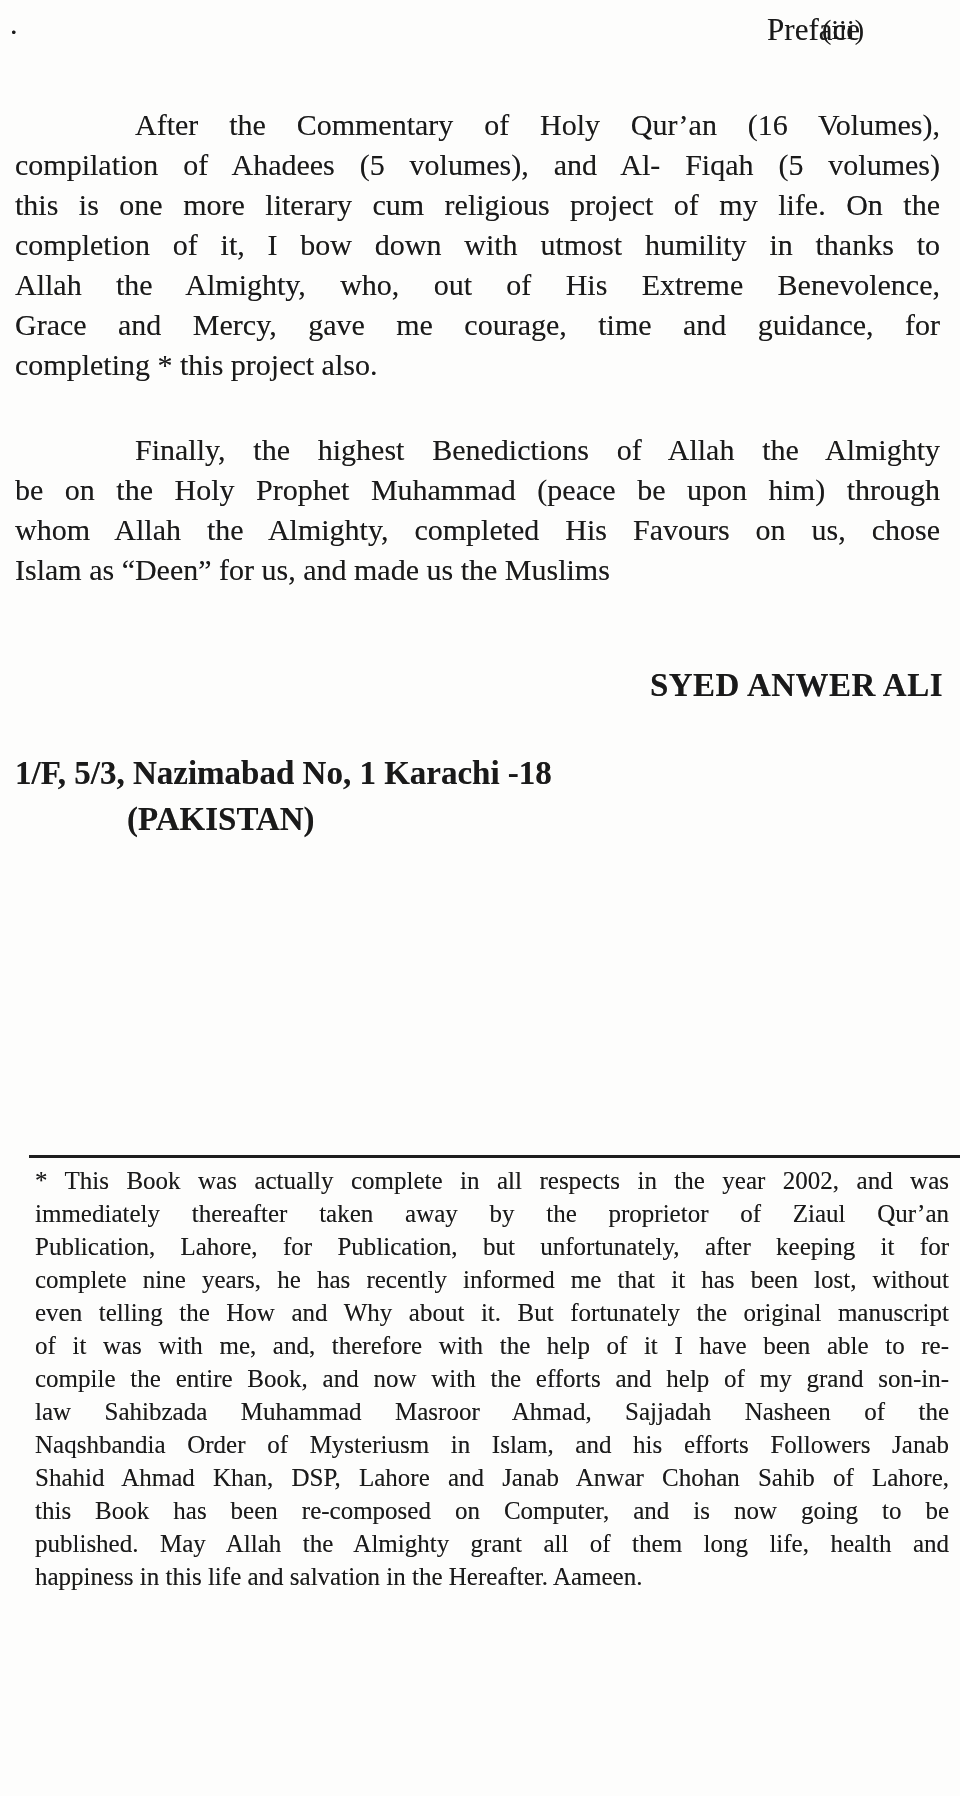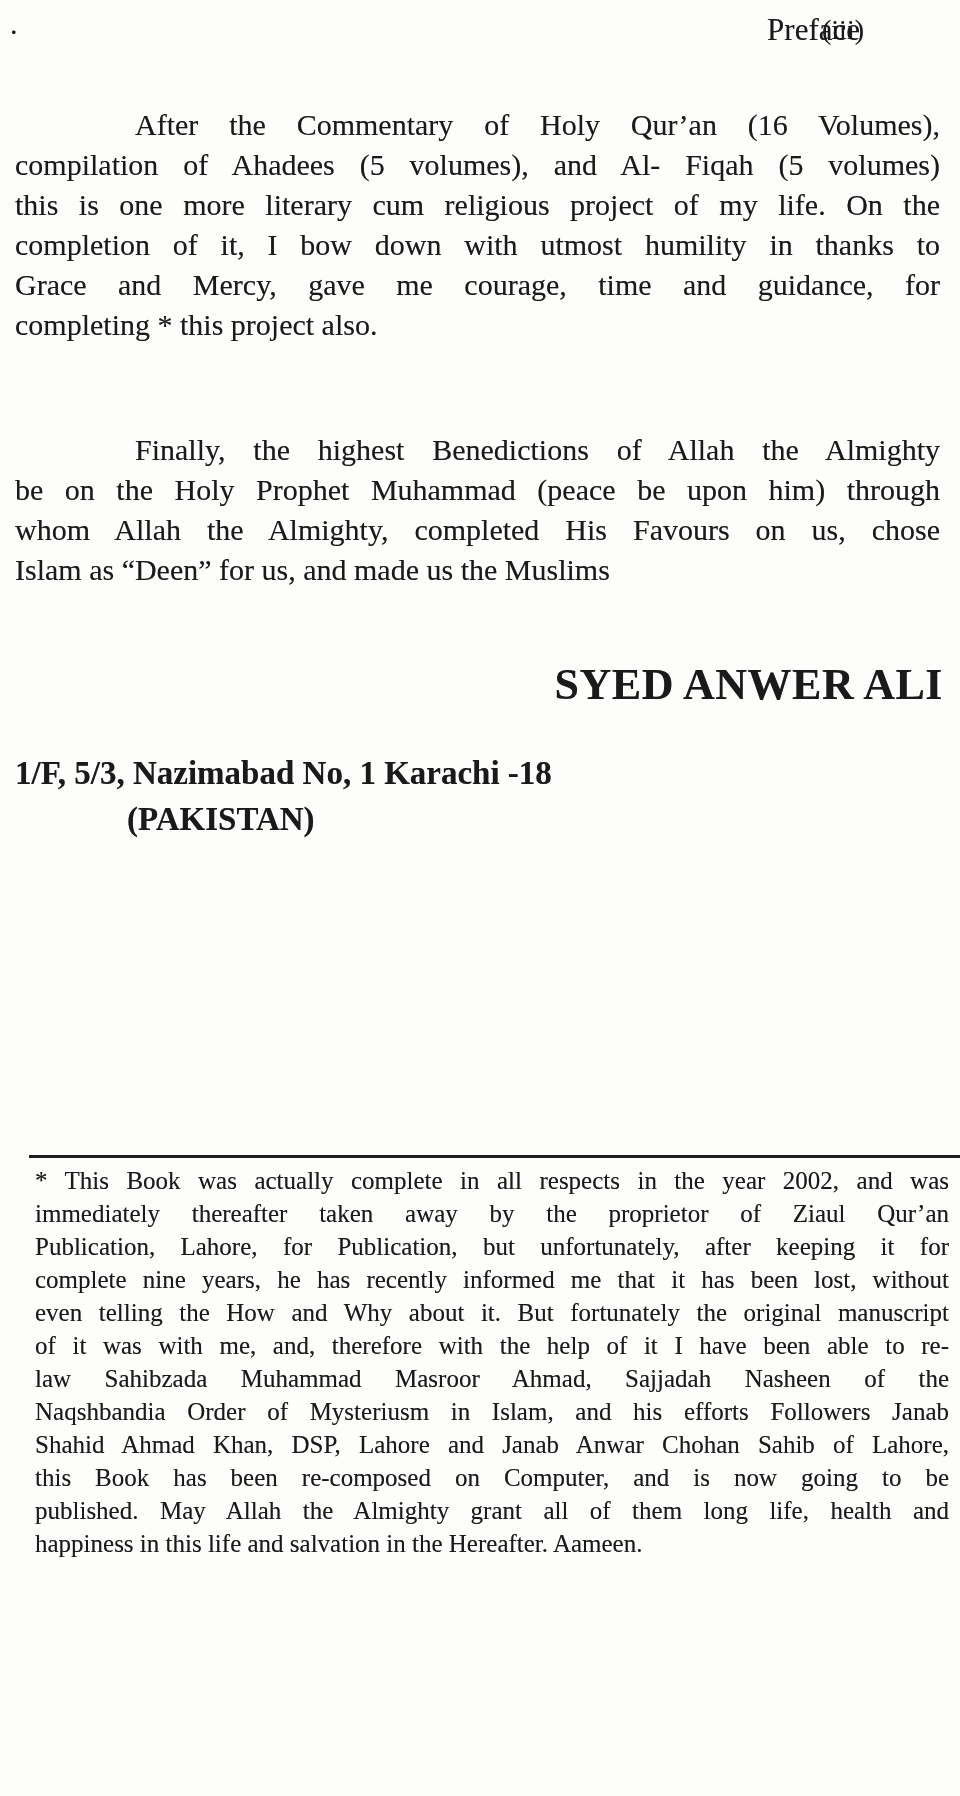--- a/index.html
+++ b/index.html
@@ -58,21 +58,21 @@
   .j { text-align: justify; text-align-last: justify; }
   .indent { padding-left: 120px; box-sizing: border-box; }
   
   .signature {
     position: absolute;
     top: 665px;
     left: 0;
     right: 17px;
     text-align: right;
     font-weight: 700;
-    font-size: 44px;
+    font-size: 33px;
     line-height: 40px;
     letter-spacing: 0.5px;
   }
   .address {
     position: absolute;
     top: 750px;
     left: 15px;
     width: 925px;
     font-weight: 700;
     font-size: 33px;
@@ -104,20 +104,21 @@
 
   <span class="corner-dot">.</span>
   <div class="page-title">Preface</div>
   <div class="folio">(iii)</div>
 
   <div class="para para-1">
     <div class="bline j indent">After the Commentary of Holy Qur’an (16 Volumes),</div>
     <div class="bline j">compilation of Ahadees (5 volumes), and Al- Fiqah (5 volumes)</div>
     <div class="bline j">this is one more literary cum religious project of my life. On the</div>
     <div class="bline j">completion of it, I bow down with utmost humility in thanks to</div>
+    <div class="bline j">Allah the Almighty, who, out of His Extreme Benevolence,</div>
     <div class="bline j">Grace and Mercy, gave me courage, time and guidance, for</div>
     <div class="bline">completing * this project also.</div>
   </div>
 
   <div class="para para-2">
     <div class="bline j indent">Finally, the highest Benedictions of Allah the Almighty</div>
     <div class="bline j">be on the Holy Prophet Muhammad (peace be upon him) through</div>
     <div class="bline j">whom Allah the Almighty, completed His Favours on us, chose</div>
     <div class="bline">Islam as “Deen” for us, and made us the Muslims</div>
   </div>
@@ -129,20 +130,21 @@
     <div class="address-line2">(PAKISTAN)</div>
   </div>
 
   <div class="footnote">
     <div class="fline j">* This Book was actually complete in all respects in the year 2002, and was</div>
     <div class="fline j">immediately thereafter taken away by the proprietor of Ziaul Qur’an</div>
     <div class="fline j">Publication, Lahore, for Publication, but unfortunately, after keeping it for</div>
     <div class="fline j">complete nine years, he has recently informed me that it has been lost, without</div>
     <div class="fline j">even telling the How and Why about it. But fortunately the original manuscript</div>
     <div class="fline j">of it was with me, and, therefore with the help of it I have been able to re-</div>
+    <div class="fline j">compile the entire Book, and now with the efforts and help of my grand son-in-</div>
     <div class="fline j">law Sahibzada Muhammad Masroor Ahmad, Sajjadah Nasheen of the</div>
     <div class="fline j">Naqshbandia Order of Mysteriusm in Islam, and his efforts Followers Janab</div>
     <div class="fline j">Shahid Ahmad Khan, DSP, Lahore and Janab Anwar Chohan Sahib of Lahore,</div>
     <div class="fline j">this Book has been re-composed on Computer, and is now going to be</div>
     <div class="fline j">published. May Allah the Almighty grant all of them long life, health and</div>
     <div class="fline">happiness in this life and salvation in the Hereafter. Aameen.</div>
   </div>
 
 </div>
 

